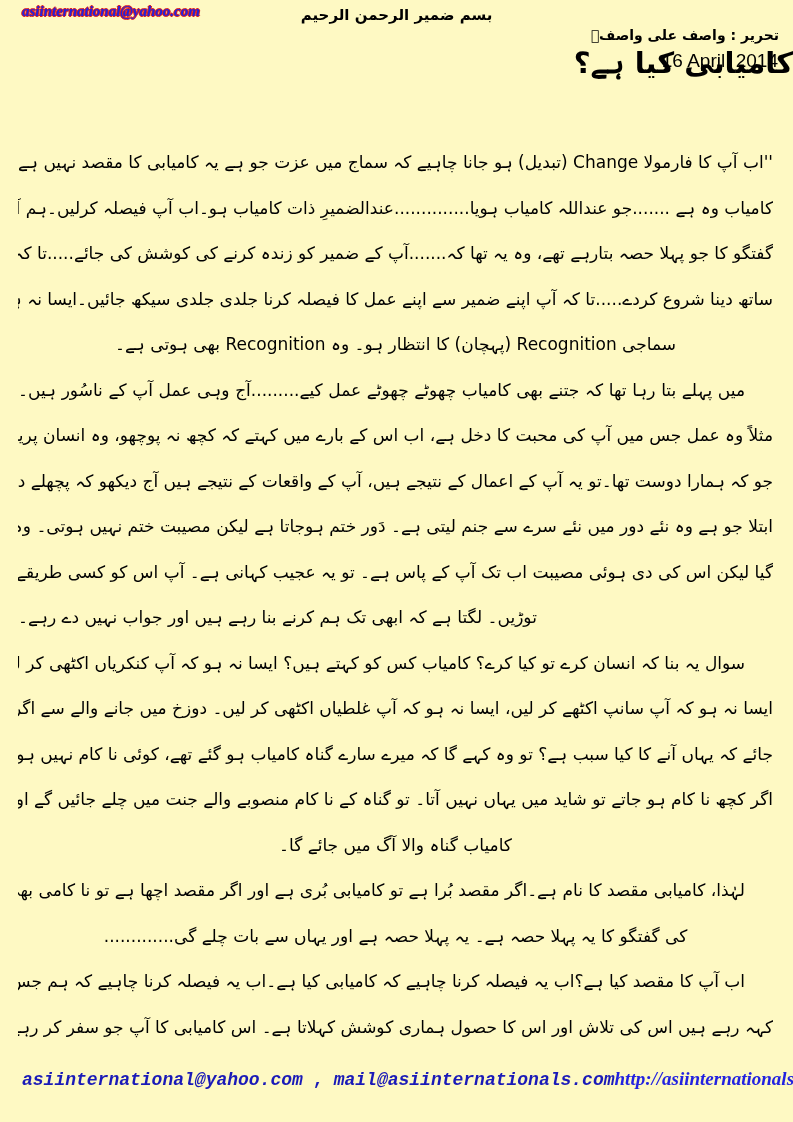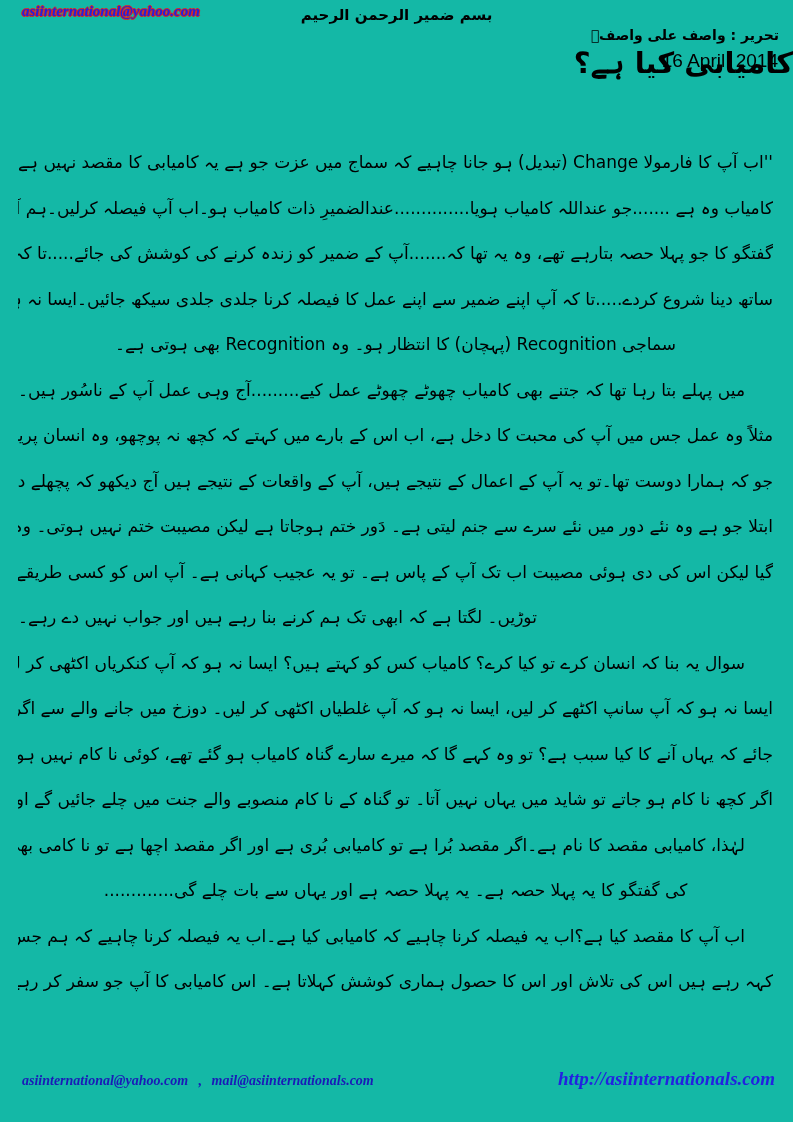--- a/index.html
+++ b/index.html
@@ -1,21 +1,21 @@
 <!DOCTYPE html>
 <html lang="ur"><head>
 <meta charset="utf-8">
 <style>
   html, body { margin: 0; padding: 0; background: #e8e8e8; }
   .page {
     position: relative;
     width: 793px;
     height: 1122px;
     margin: 0 auto;
-    background: #14b8a6;
+    background: #fef9c3;
     overflow: hidden;
     font-family: "DejaVu Sans", sans-serif;
     color: #000000;
   }
 
   
   .top-email {
     position: absolute;
     left: 22px; top: 3px;
     font-family: "Liberation Serif", serif;
@@ -78,24 +78,24 @@
 
   
   .footer {
     position: absolute;
     left: 22px; right: 18px; top: 1068px;
     display: flex;
     justify-content: space-between;
     align-items: baseline;
   }
   .footer .emails {
-    font-family: Liberation Serif, serif;
+    font-family: Liberation Mono, monospace;
     font-style: italic;
     font-weight: bold;
-    font-size: 14px;
+    font-size: 18px;
     color: #1a1ab8;
   }
   .footer .emails .sep { margin: 0 10px; font-style: normal; }
   .footer .site {
     font-family: "Liberation Serif", serif;
     font-style: italic;
     font-weight: bold;
     font-size: 19px;
     color: #2222e0;
   }
@@ -132,20 +132,21 @@
       <div class="line">ابتلا جو ہے وہ نئے دور میں نئے سرے سے جنم لیتی ہے۔ دَور ختم ہوجاتا ہے لیکن مصیبت ختم نہیں ہوتی۔ وہ بندہ چلا</div>
       <div class="line">گیا لیکن اس کی دی ہوئی مصیبت اب تک آپ کے پاس ہے۔ تو یہ عجیب کہانی ہے۔ آپ اس کو کسی طریقے سے</div>
       <div class="line last-left">توڑیں۔ لگتا ہے کہ ابھی تک ہم کرنے بنا رہے ہیں اور جواب نہیں دے رہے۔</div>
     </div>
 
     <div class="para">
       <div class="line indent">سوال یہ بنا کہ انسان کرے تو کیا کرے؟   کامیاب کس کو کہتے ہیں؟  ایسا نہ ہو کہ آپ کنکریاں اکٹھی کر لیں،</div>
       <div class="line">ایسا نہ ہو کہ آپ سانپ اکٹھے کر لیں،  ایسا نہ ہو کہ آپ غلطیاں اکٹھی کر لیں۔  دوزخ میں جانے والے سے اگر پوچھا</div>
       <div class="line">جائے کہ یہاں آنے کا کیا سبب ہے؟  تو وہ کہے گا کہ میرے سارے گناہ کامیاب ہو گئے تھے،  کوئی نا کام نہیں ہوا،</div>
       <div class="line">اگر کچھ نا کام ہو جاتے تو شاید میں یہاں نہیں آتا۔  تو گناہ کے نا کام منصوبے والے جنت میں چلے جائیں گے اور</div>
+      <div class="line last-center">کامیاب گناہ والا آگ میں جائے گا۔</div>
     </div>
 
     <div class="para">
       <div class="line indent">لہٰذا،  کامیابی مقصد کا نام ہے۔اگر مقصد بُرا ہے تو کامیابی بُری ہے اور اگر مقصد اچھا ہے تو نا کامی بھی اچھی ہے۔تو آج</div>
       <div class="line last-center">کی گفتگو کا یہ پہلا حصہ ہے۔ یہ پہلا حصہ ہے اور یہاں سے بات چلے گی.............</div>
     </div>
 
     <div class="para">
       <div class="line indent">اب آپ کا مقصد کیا ہے؟اب یہ فیصلہ کرنا چاہیے کہ کامیابی کیا ہے۔اب یہ فیصلہ کرنا چاہیے کہ ہم جس چیز کو کامیابی</div>
       <div class="line">کہہ رہے ہیں اس کی تلاش اور اس کا حصول ہماری کوشش کہلاتا ہے۔  اس کامیابی کا آپ جو سفر کر رہے ہیں اور اس کے لئے</div>

